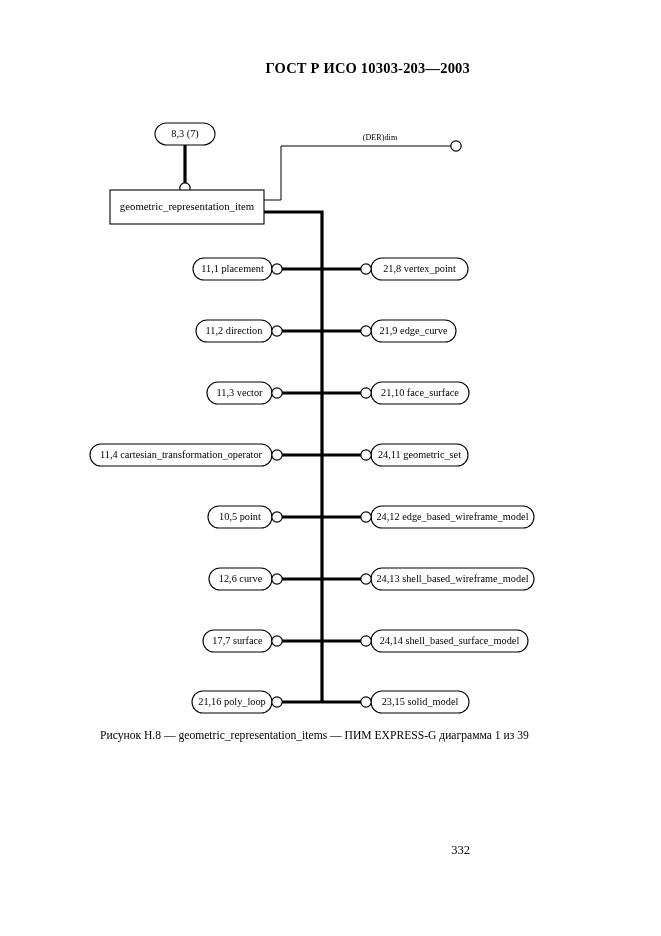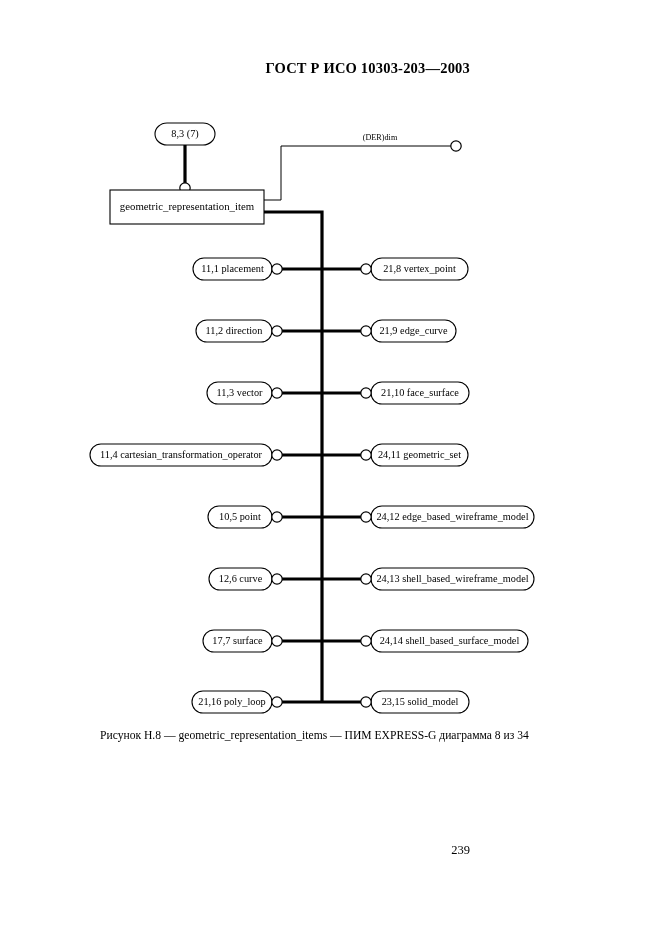--- a/index.html
+++ b/index.html
@@ -229,17 +229,17 @@
       <circle class="connector-circle" cx="277" cy="702" r="5.2"></circle>
       <g>
         <rect class="shape-outline" x="371" y="691" rx="11" ry="11" width="98" height="22"></rect>
         <text class="node-label" x="420" y="702.5" text-anchor="middle">23,15 solid_model</text>
       </g>
       <circle class="connector-circle" cx="366" cy="702" r="5.2"></circle>
     </g>
 
   </svg>
 
-  <div class="caption"><span>Рисунок Н.8 — </span><b>geometric_representation_items</b><span> — ПИМ EXPRESS-G диаграмма 8 из 34</span></div>
-
-  <div class="page-number">239</div>
+  <div class="caption"><span>Рисунок Н.8 — </span><b>geometric_representation_items</b><span> — ПИМ EXPRESS-G диаграмма 1 из 39</span></div>
+
+  <div class="page-number">332</div>
 
 </div>
 
 </body></html>

